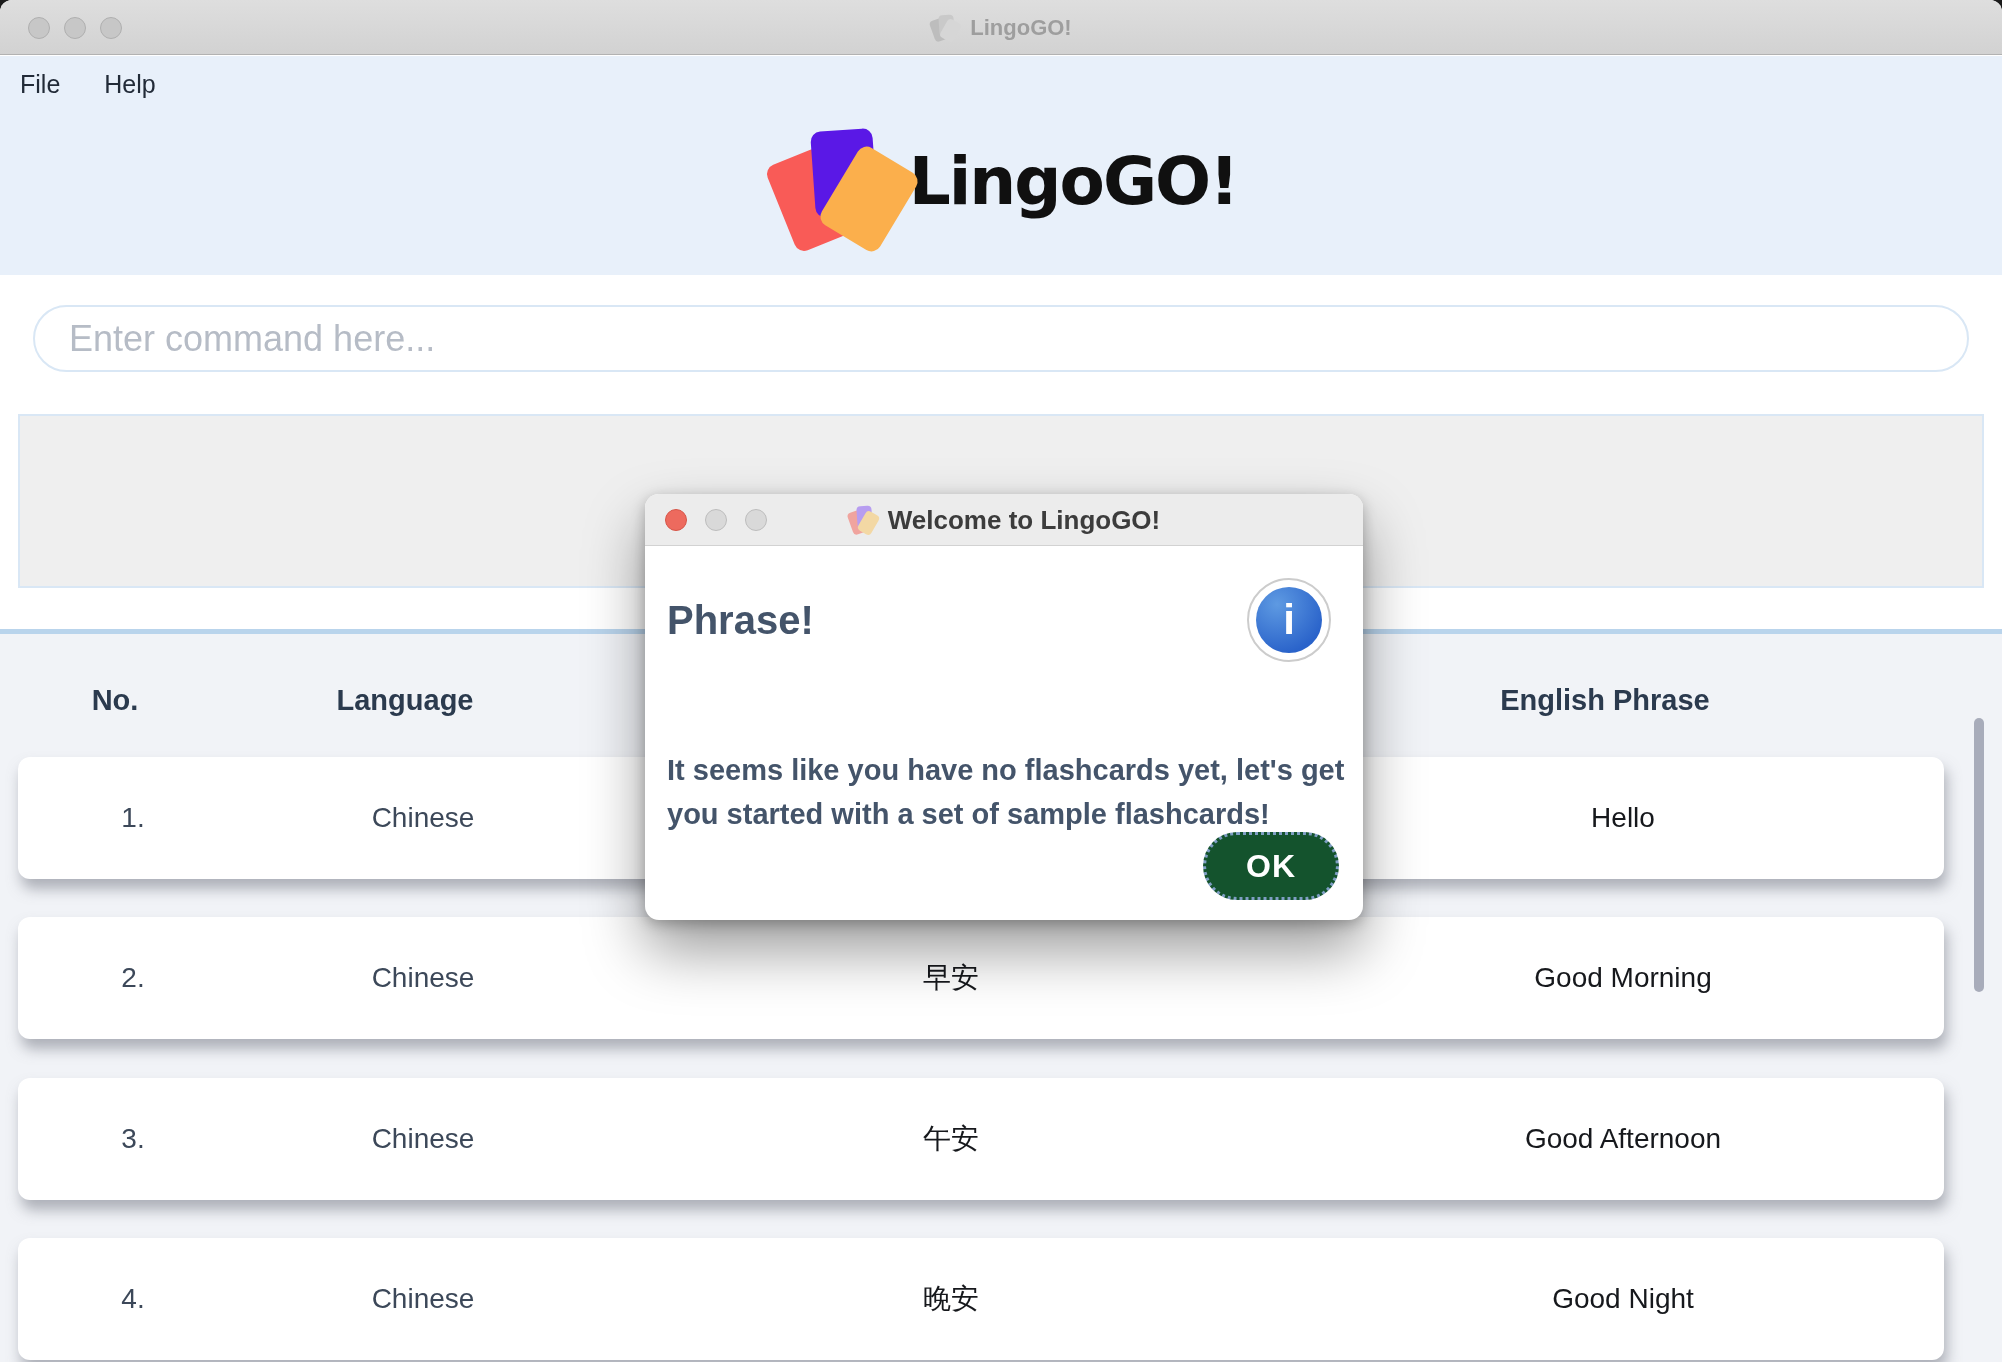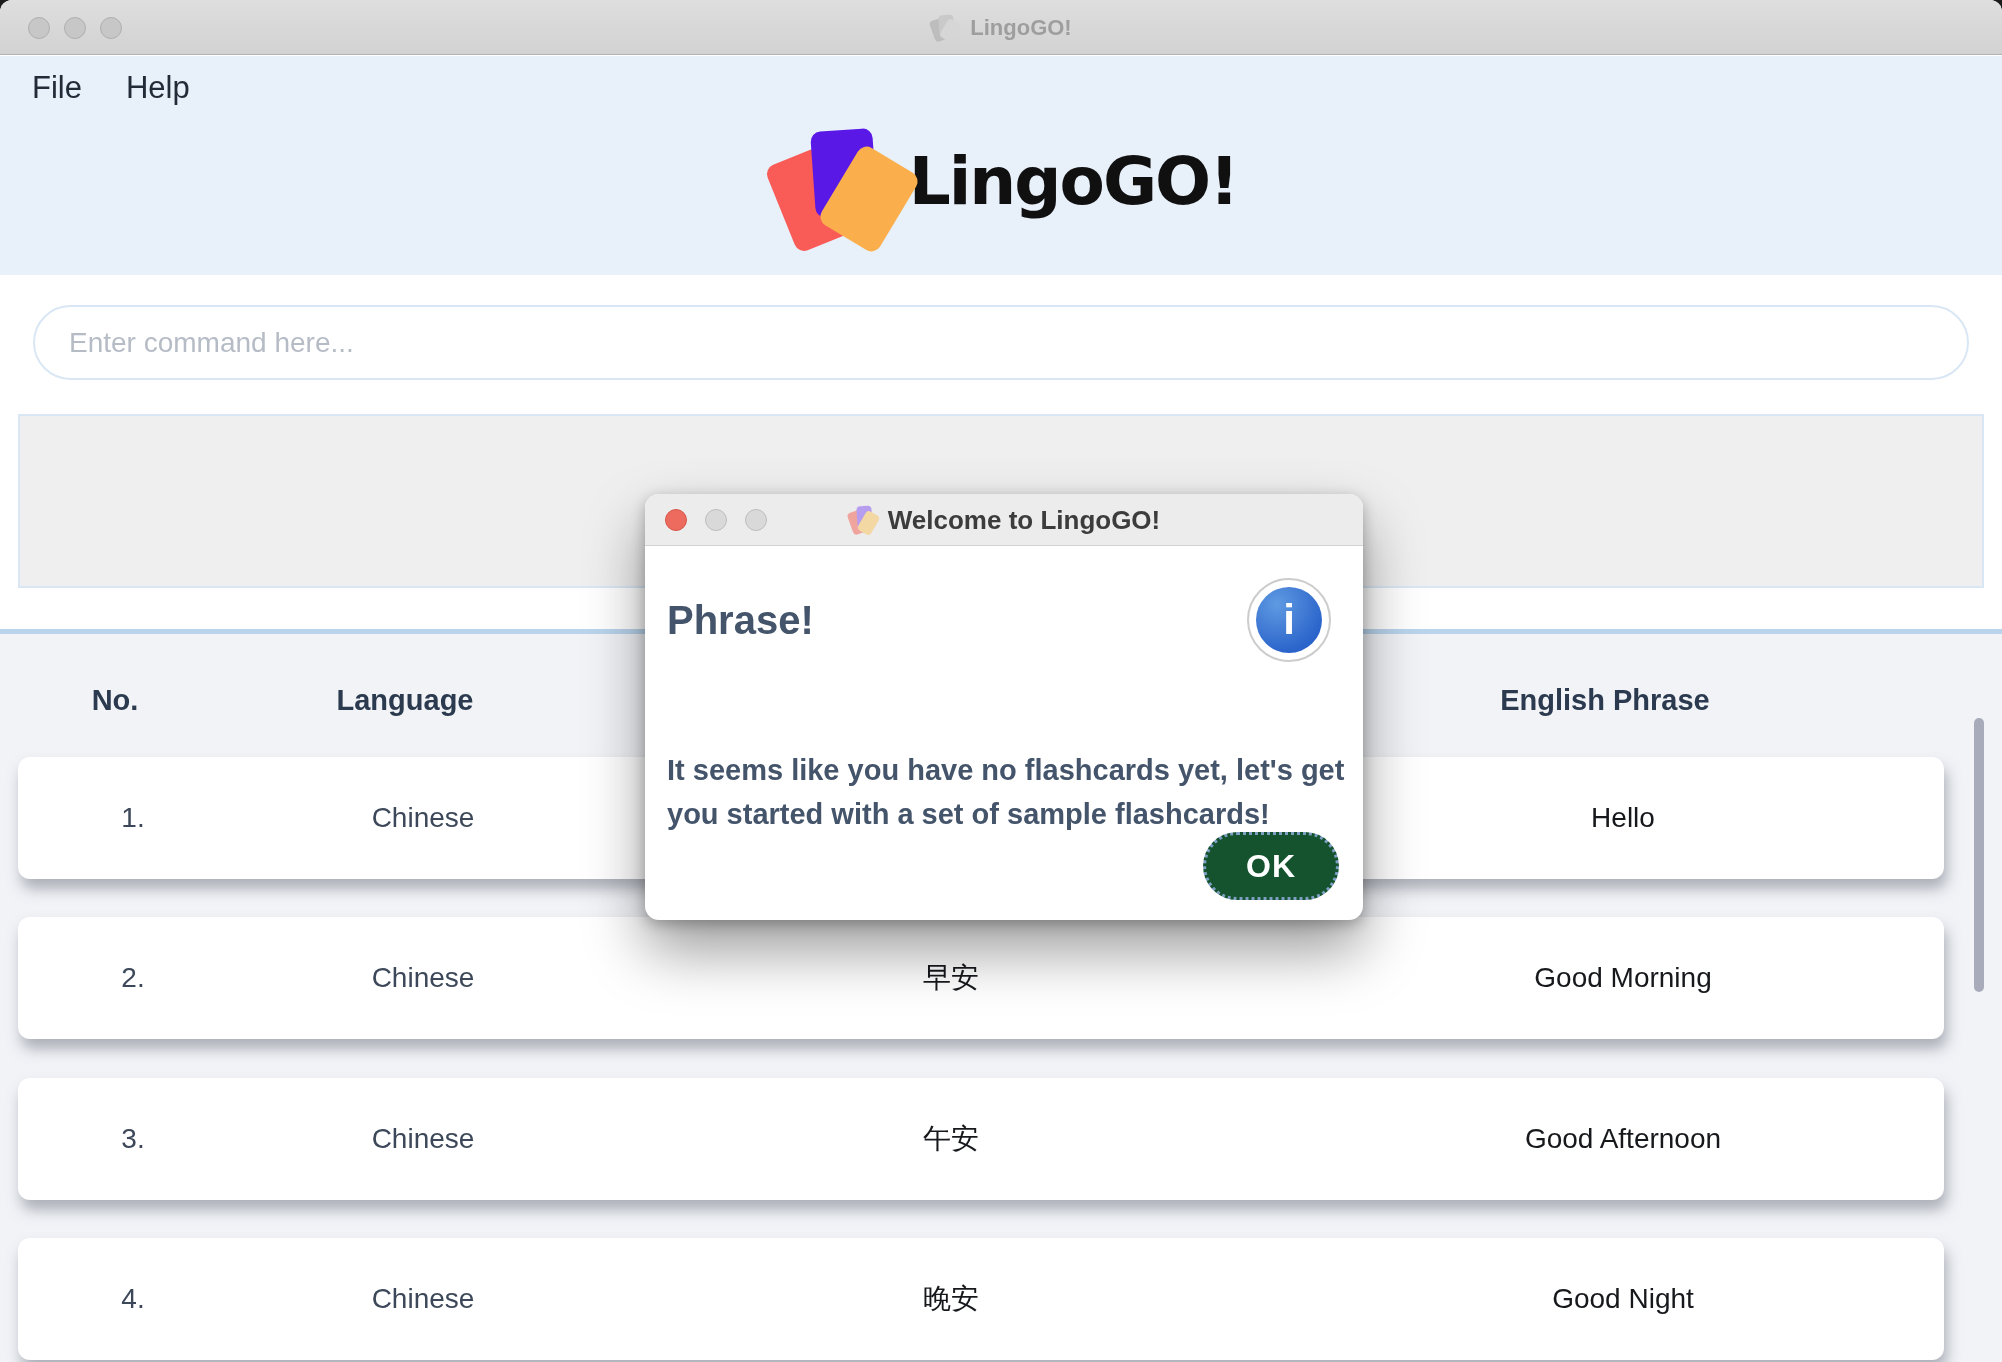--- a/index.html
+++ b/index.html
@@ -23,38 +23,38 @@
   .cards { position:relative; display:inline-block; }
   .cards span { position:absolute; border-radius:4px; }
 
   .tb-cards { width:30px; height:32px; }
   .tb-cards .cA { width:14px; height:22px; left:2px; top:7px; background:#bdbdbd; transform:rotate(-20deg); }
   .tb-cards .cB { width:15px; height:21px; left:9px; top:3px; background:#c9c9c9; transform:rotate(-4deg); }
   .tb-cards .cC { width:15px; height:21px; left:13px; top:8px; background:#d6d6d6; transform:rotate(30deg); }
 
   
   .header { position:absolute; left:0; top:56px; width:100%; height:219px; background:#e8f0fa; }
-  .menubar { position:absolute; left:0; top:14px; height:44px; display:flex; gap:44px; padding-left:32px;
-             font-size:31px; color:#222b38; }
+  .menubar { position:absolute; left:0; top:14px; height:44px; display:flex; gap:44px; padding-left:20px;
+             font-size:25px; color:#222b38; }
   .menu-item { cursor:default; }
 
   .logo { position:absolute; left:0; top:40px; width:100%; height:170px;
           display:flex; align-items:center; justify-content:center; }
   .logo-cards { width:140px; height:158px; position:relative; margin-right:4px; }
   .logo-cards span { position:absolute; border-radius:10px; }
   .logo-cards .cA { width:60px; height:92px; left:14px; top:52px; background:#f95b57; transform:rotate(-22deg); }
   .logo-cards .cB { width:62px; height:86px; left:48px; top:28px; background:#5a18e6; transform:rotate(-4deg); }
   .logo-cards .cC { width:68px; height:90px; left:70px; top:52px; background:#fbaf4c; transform:rotate(31deg); }
   .logo-text { font-size:66px; font-weight:800; letter-spacing:-2px; color:#101010;
                font-family:"DejaVu Sans","Liberation Sans",sans-serif; }
 
   
-  .command-input { position:absolute; left:33px; top:305px; width:1936px; height:75px;
+  .command-input { position:absolute; left:33px; top:305px; width:1936px; height:67px;
                    border:2px solid #d9e7f5; border-radius:38px; background:#ffffff;
-                   font-size:28px; color:#333; padding:8px 34px; outline:none;
+                   font-size:36px; color:#333; padding:8px 34px; outline:none;
                    font-family:"Liberation Sans","DejaVu Sans",sans-serif; }
   .command-input::placeholder { color:#b6bcc6; }
 
   .result-panel { position:absolute; left:18px; top:414px; width:1966px; height:174px;
                   background:#efefef; border:2px solid #d9e7f5; }
 
   .divider { position:absolute; left:0; top:629px; width:100%; height:5px; background:#b9d4ec; }
 
   
   .table-section { position:absolute; left:0; top:634px; width:100%; height:728px; background:#f1f3f7; }

